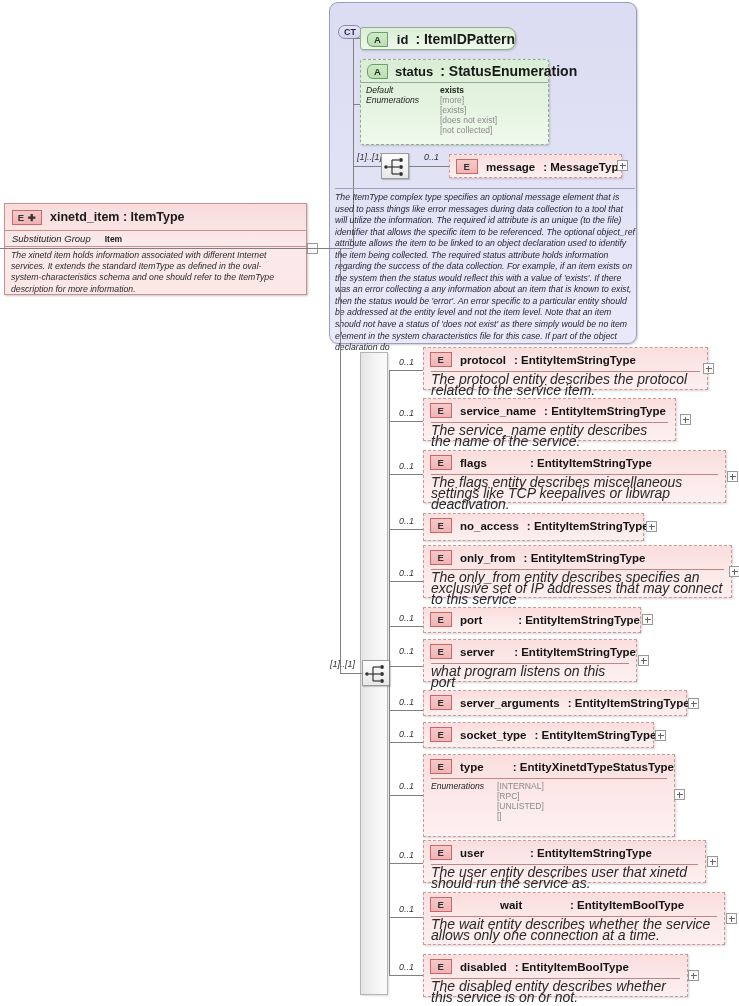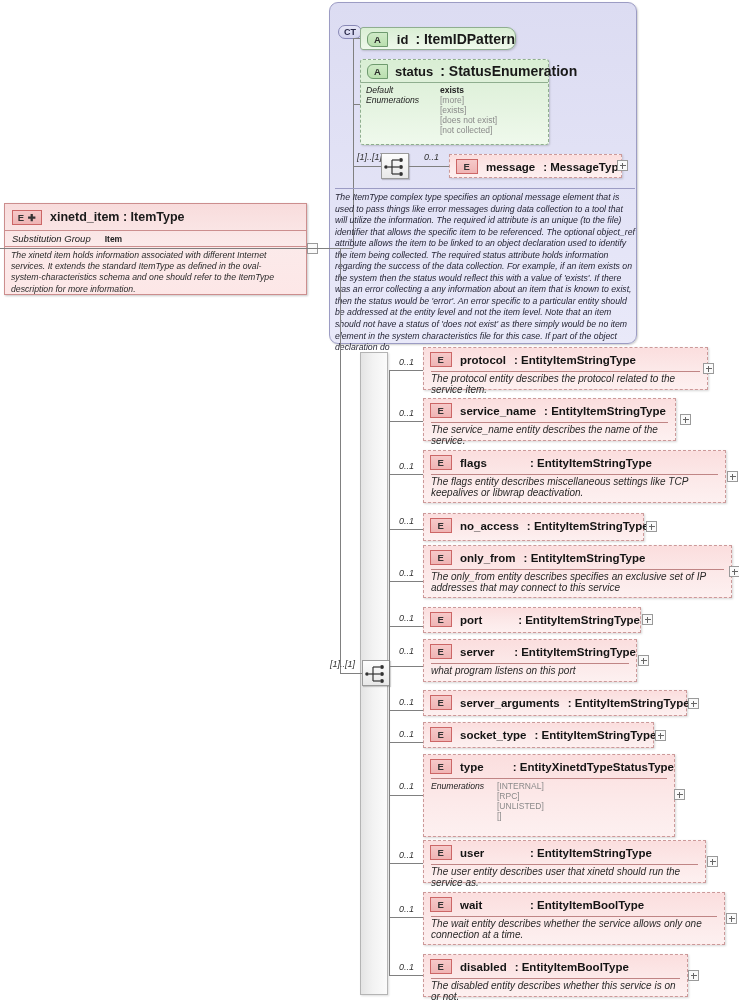--- a/index.html
+++ b/index.html
@@ -139,21 +139,21 @@
     box-shadow: 1px 1px 2px rgba(0,0,0,0.16);
   }
   .elbox .e-hdr {
     height: 23px; display: flex; align-items: center; gap: 8px; padding-left: 6px;
   }
   .e-name { font-size: 11.5px; font-weight: bold; color: #141414; white-space: nowrap;}
   .e-type { font-size: 11.5px; font-weight: bold; color: #141414; white-space: nowrap;}
   .e-desc {
     border-top: 1px solid #c08585;
     margin: 0 7px; padding: 2px 0 3px 0;
-    font-size: 10px; font-style: italic; color: #282828; line-height: 10.8px;
+    font-size: 14px; font-style: italic; color: #282828; line-height: 10.8px;
   }
   .e-enum {
     border-top: 1px solid #c08585;
     margin: 0 7px; padding: 2px 0 4px 0;
     display: flex; gap: 8px;
   }
   .card {
     position: absolute; font-size: 9px; font-style: italic;
     color: #333; white-space: nowrap;
   }
@@ -413,21 +413,21 @@
     </div>
     <div class="e-desc">The user entity describes user that xinetd should run the service as.</div>
   </div>
   <div class="expbox plus" style="left:707px; top:856px;"></div>
 
   <div class="ln-h" style="left:389px; top:917px; width:34px;"></div>
   <div class="card" style="left:399px; top:904px;">0..1</div>
   <div class="elbox" style="left:423px; top:892px; width:302px; height:53px;">
     <div class="e-hdr">
       <span class="ebadge">E</span>
-      <span class="e-name" style="width:62px;">wait</span>
+      <span class="e-name" style="width:62px;margin-left:40px;">wait</span>
       <span class="e-type"><span>:</span>&nbsp;<span>EntityItemBoolType</span></span>
     </div>
     <div class="e-desc">The wait entity describes whether the service allows only one connection at a time.</div>
   </div>
   <div class="expbox plus" style="left:726px; top:913px;"></div>
 
   <div class="ln-h" style="left:389px; top:975px; width:34px;"></div>
   <div class="card" style="left:399px; top:962px;">0..1</div>
   <div class="elbox" style="left:423px; top:954px; width:265px; height:43px;">
     <div class="e-hdr">

